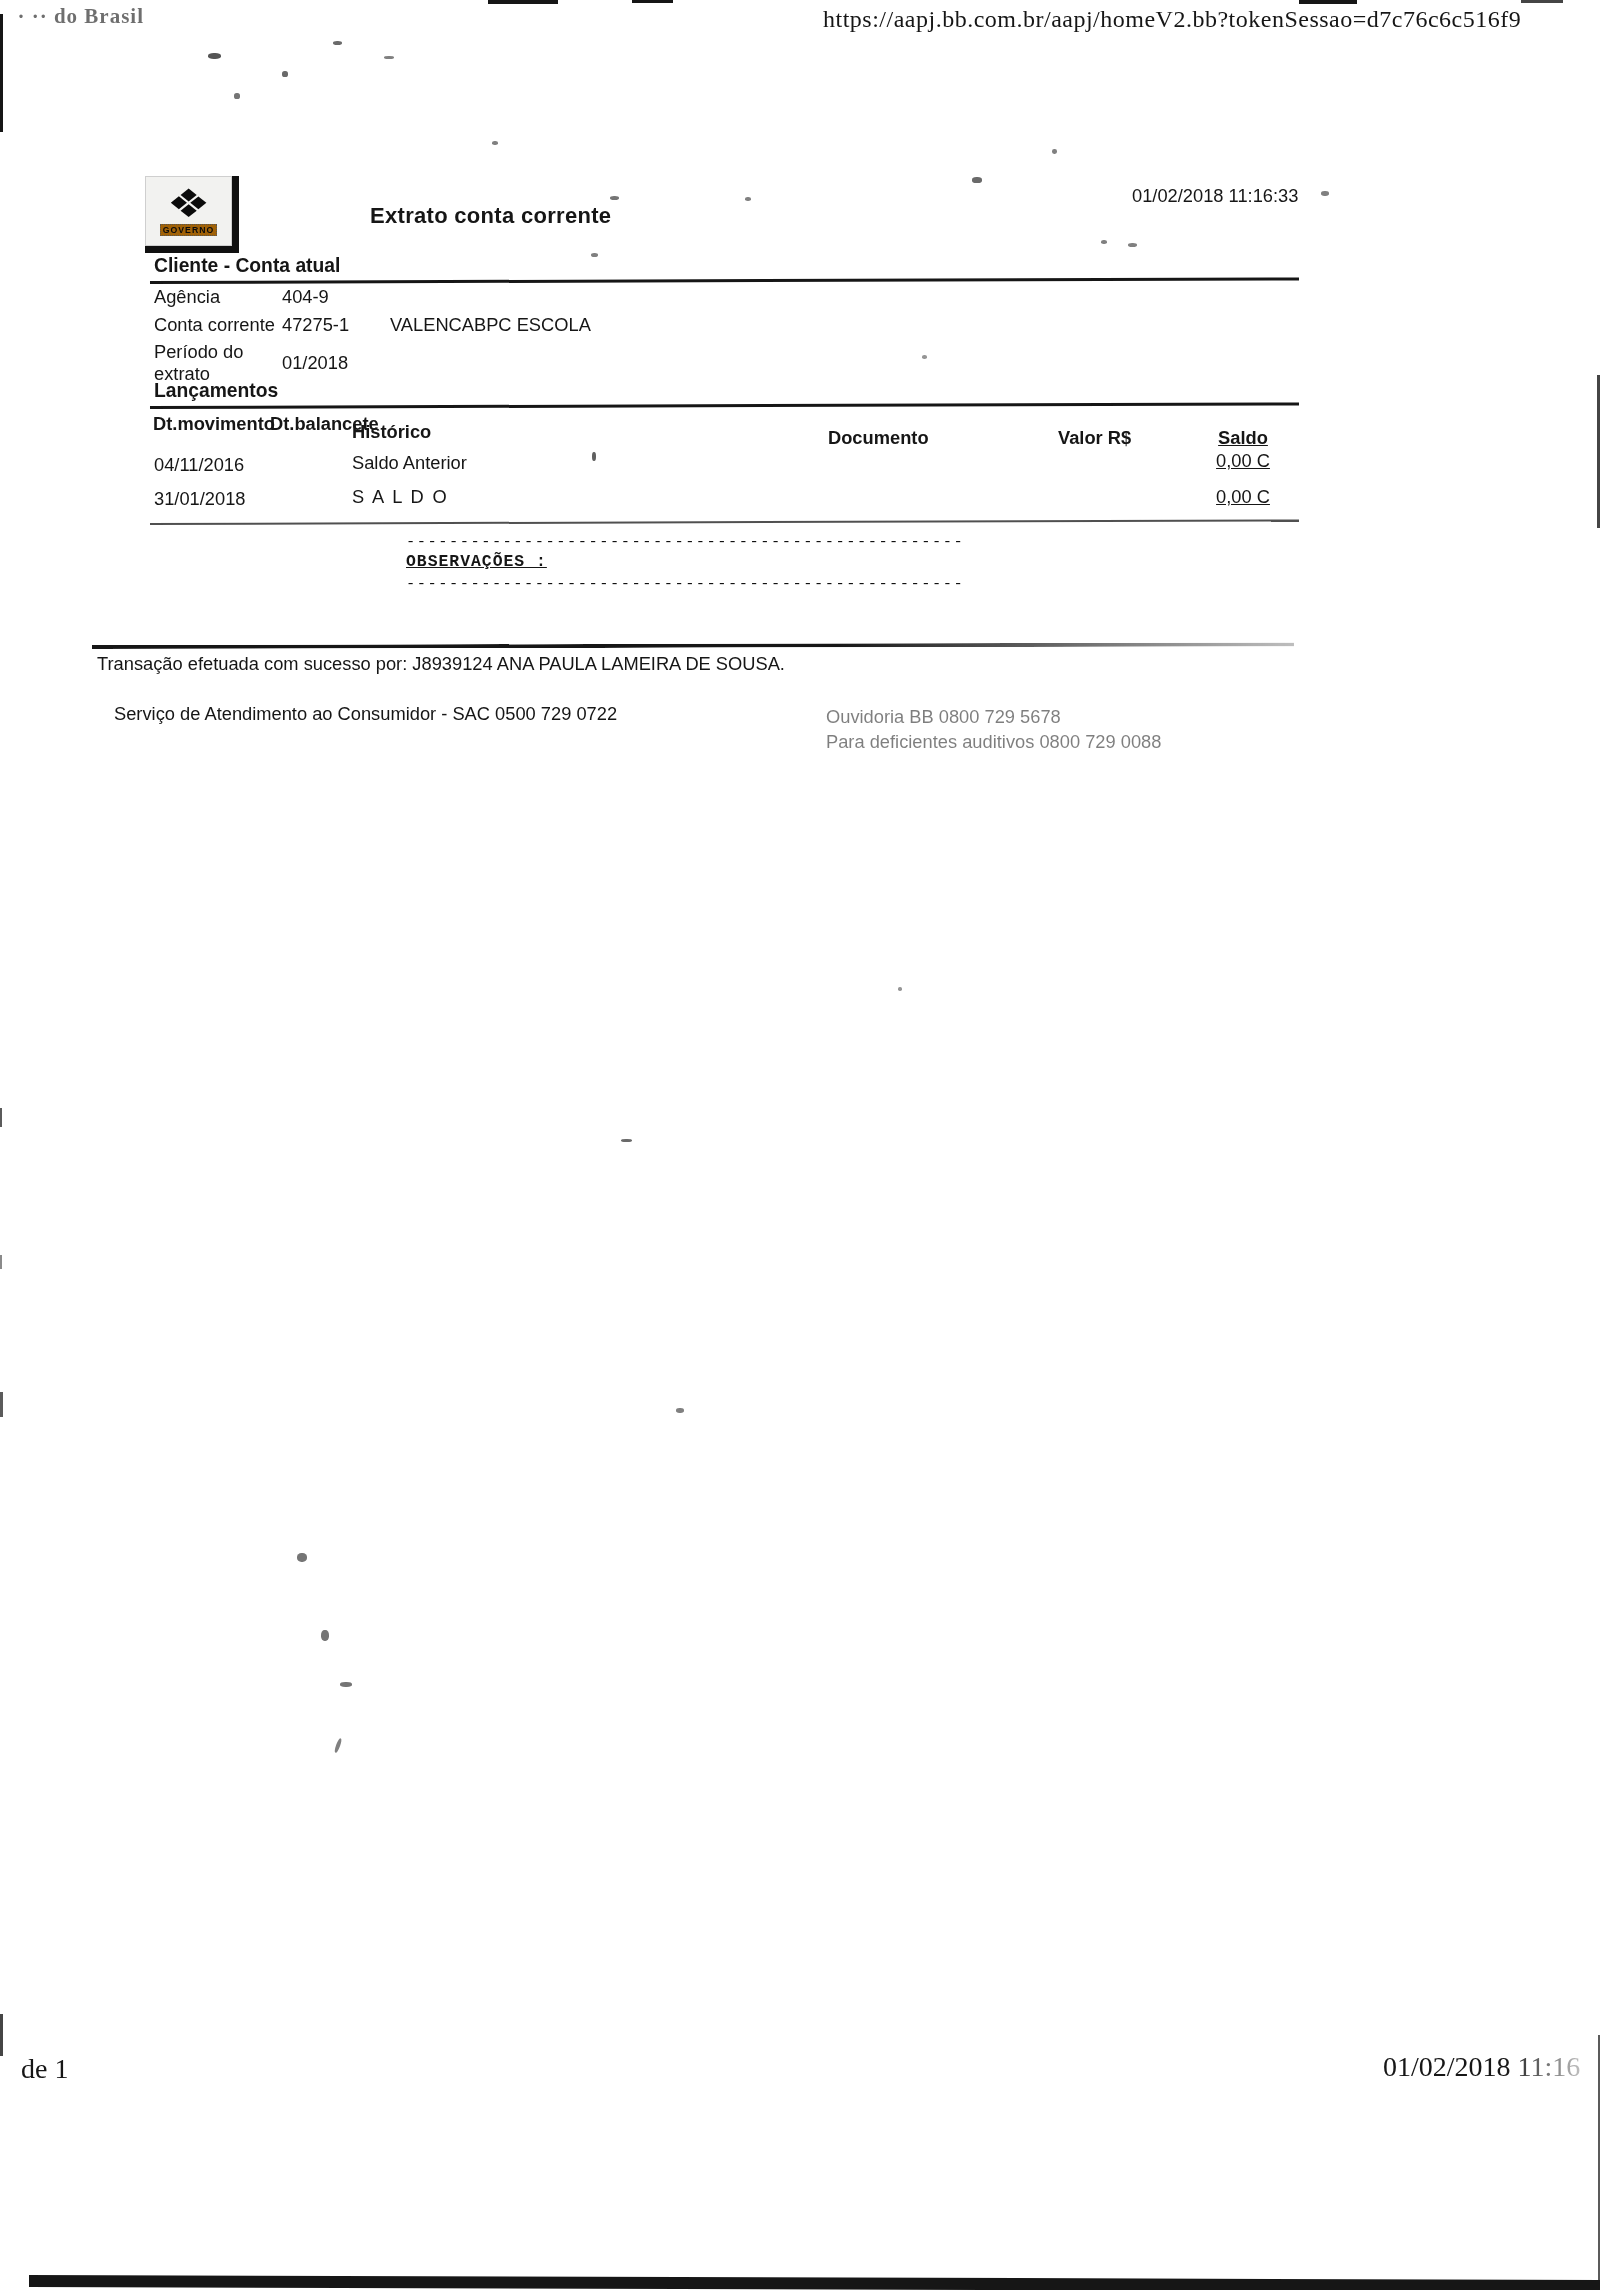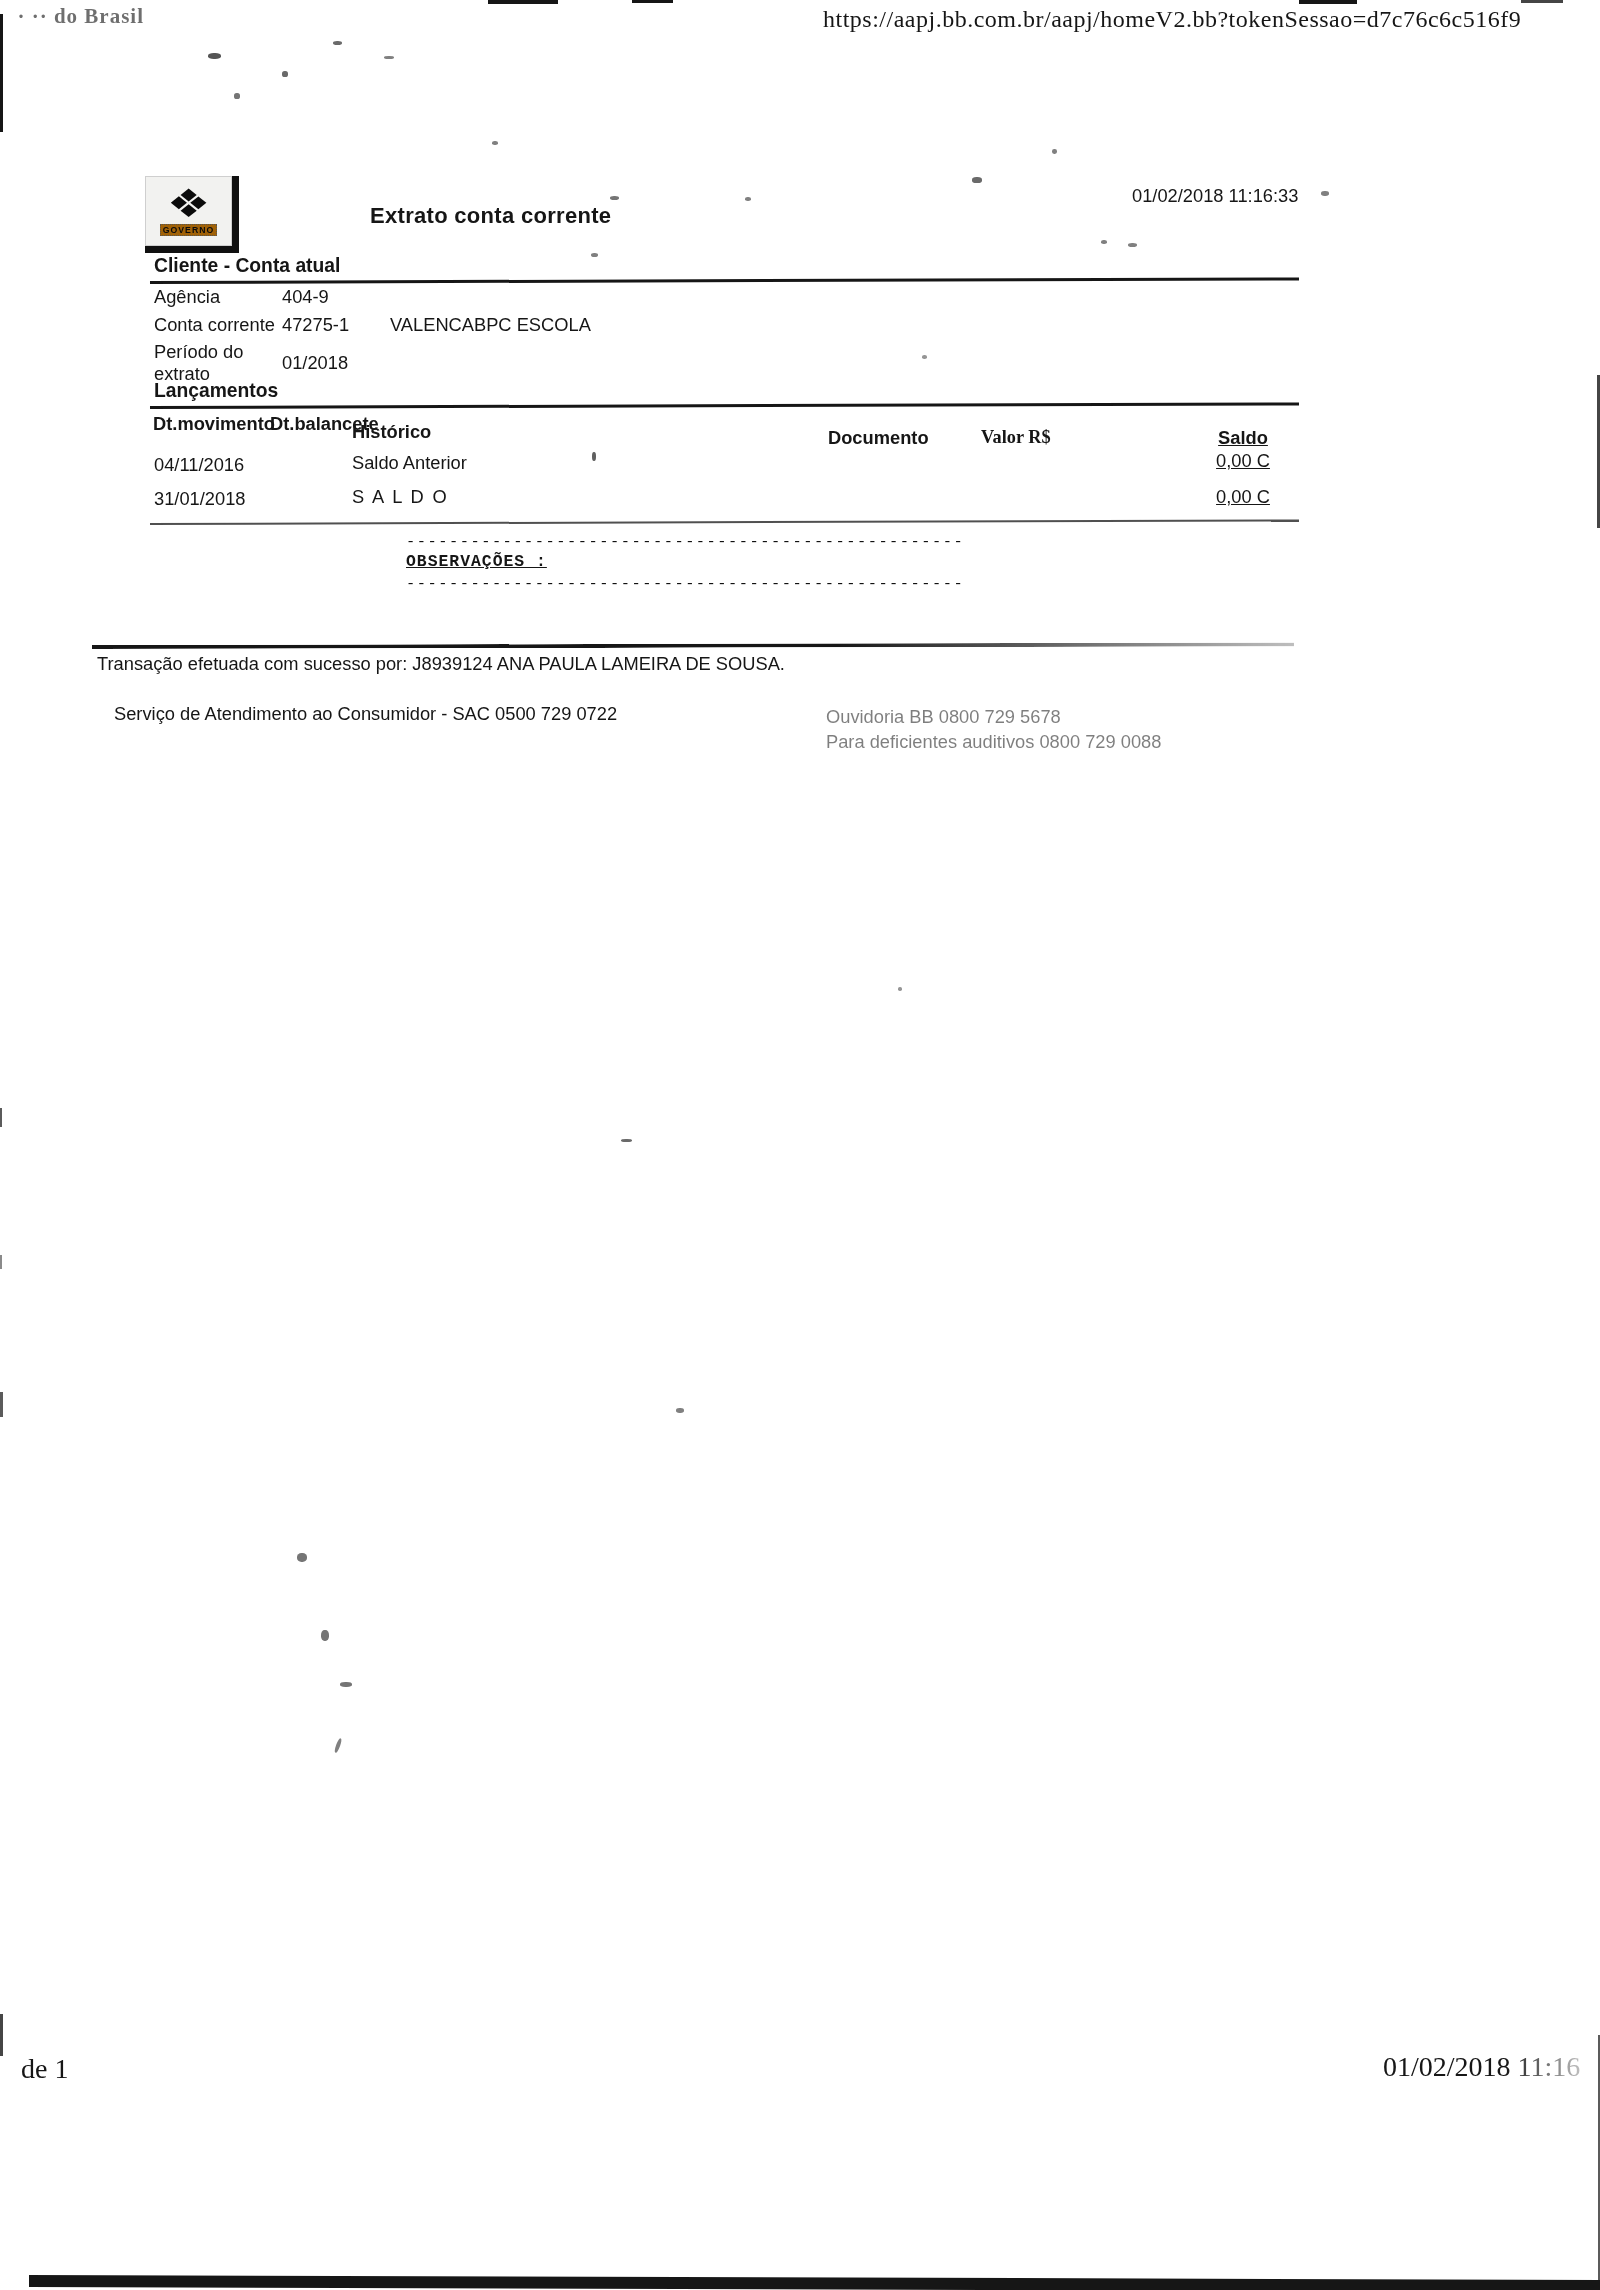--- a/index.html
+++ b/index.html
@@ -93,21 +93,21 @@
   <div class="abs tbl-h two-line-h" style="left:153px;top:413px;width:116px;">
     <span>Dt.</span>
     <span>movimento</span>
   </div>
   <div class="abs tbl-h two-line-h" style="left:270px;top:413px;width:97px;">
     <span>Dt.</span>
     <span>balancete</span>
   </div>
   <div class="abs tbl-h" style="left:352px;top:421px;">Histórico</div>
   <div class="abs tbl-h" style="left:828px;top:427px;">Documento</div>
-  <div class="abs tbl-h" style="left:981px;top:427px;font-family:Liberation Serif, serif;">Valor R$</div>
+  <div class="abs tbl-h" style="left:1058px;top:427px;">Valor R$</div>
   <div class="abs tbl-h right-col" style="left:1197px;top:427px;width:92px;">Saldo</div>
 
   <div class="abs body-t" style="left:154px;top:454px;">04/11/2016</div>
   <div class="abs body-t" style="left:352px;top:452px;">Saldo Anterior</div>
   <div class="abs body-t right-col" style="left:1197px;top:450px;width:92px;">0,00 C</div>
 
   <div class="abs body-t" style="left:154px;top:488px;">31/01/2018</div>
   <div class="abs body-t" style="left:352px;top:486px;letter-spacing:1.9px;">S A L D O</div>
   <div class="abs body-t right-col" style="left:1197px;top:486px;width:92px;">0,00 C</div>
 

